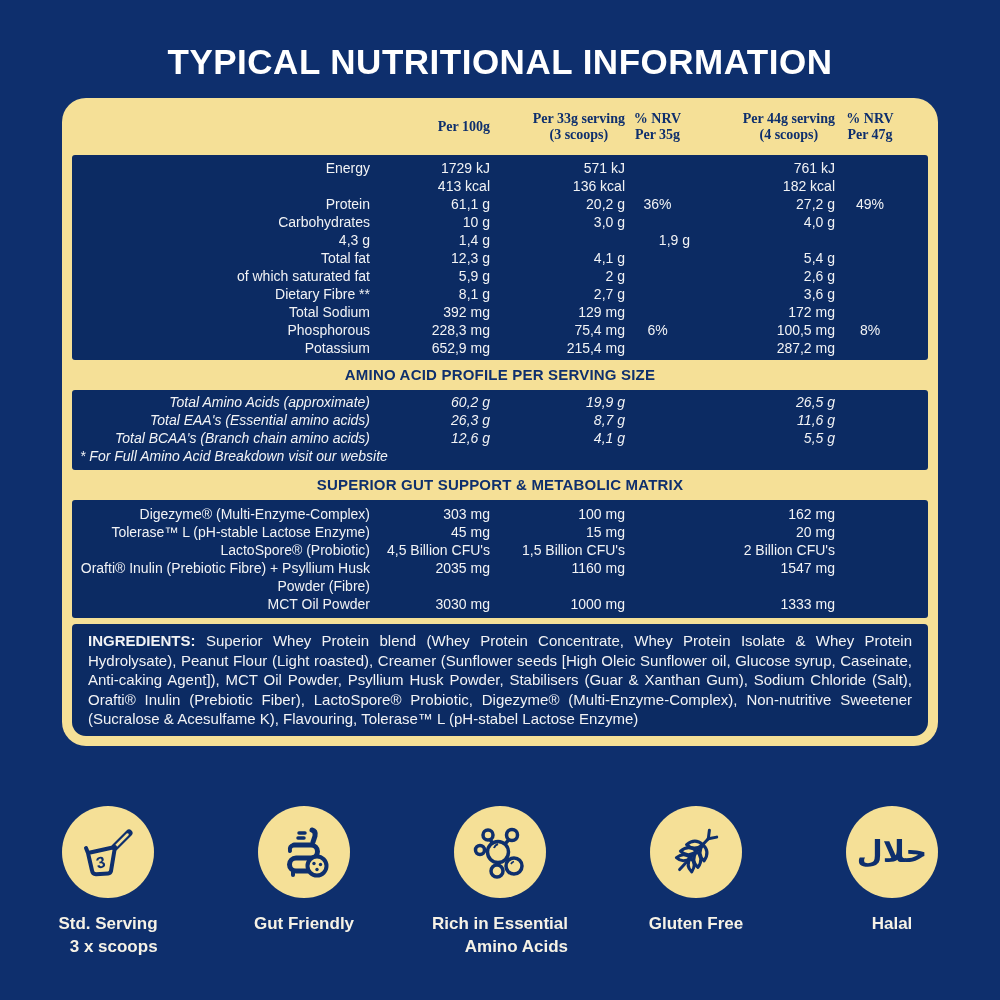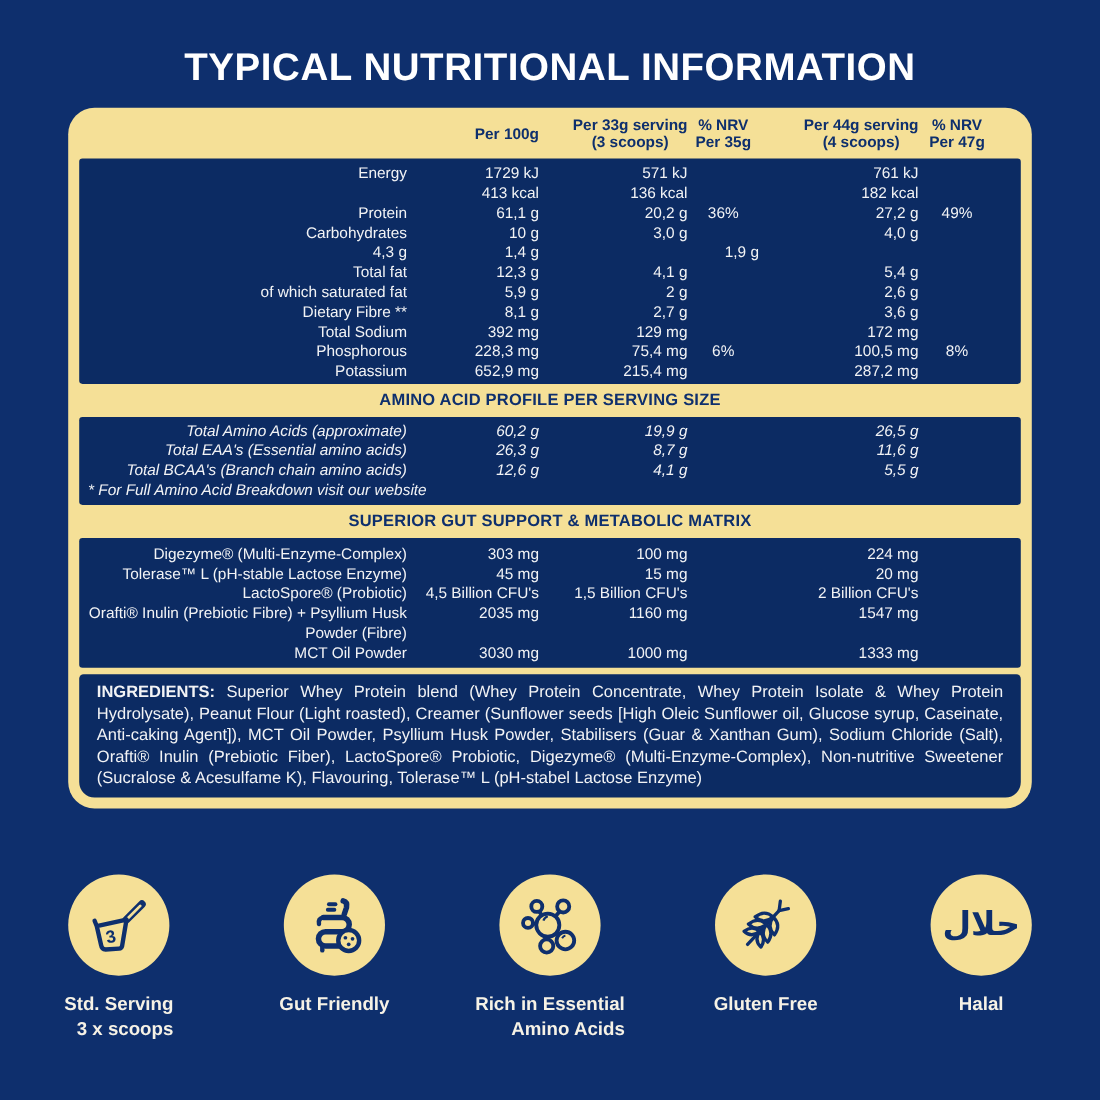--- a/index.html
+++ b/index.html
@@ -17,21 +17,21 @@
     width:856px;margin:0 auto;
     background:#F5E097;border-radius:24px;
     padding:0 10px 10px;
   }
   .grid{
     display:grid;
     grid-template-columns:1fr 120px 135px 65px 145px 70px;
     padding-left:8px;padding-right:23px;
     align-items:start;
   }
-  .thead{height:46px;align-items:center;}
+  .thead{height:57px;align-items:center;font-family:Liberation Serif, serif;}
   .hv{display:flex;justify-content:flex-end;}
   .hn{display:flex;justify-content:center;}
   .hcell{
     text-align:center;color:#0E2F6D;
     font-size:14px;line-height:16px;font-weight:700;
   }
   .hcell span{display:block;}
   .panel{
     background:#0C2B63;border-radius:3px;
     color:#F2F3F5;font-size:14px;line-height:18px;
@@ -235,21 +235,21 @@
       <div class="footnote">* For Full Amino Acid Breakdown visit our website</div>
     </div>
 
     <div class="band">SUPERIOR GUT SUPPORT &amp; METABOLIC MATRIX</div>
     <div class="panel panel-gut">
       <div class="grid row">
           <span class="c lbl">Digezyme® (Multi-Enzyme-Complex)</span>
           <span class="c v">303 mg</span>
           <span class="c v">100 mg</span>
           <span class="c n"></span>
-          <span class="c v">224 mg</span>
+          <span class="c v">162 mg</span>
           <span class="c n"></span>
         </div>
       <div class="grid row">
           <span class="c lbl">Tolerase™ L (pH-stable Lactose Enzyme)</span>
           <span class="c v">45 mg</span>
           <span class="c v">15 mg</span>
           <span class="c n"></span>
           <span class="c v">20 mg</span>
           <span class="c n"></span>
         </div>

